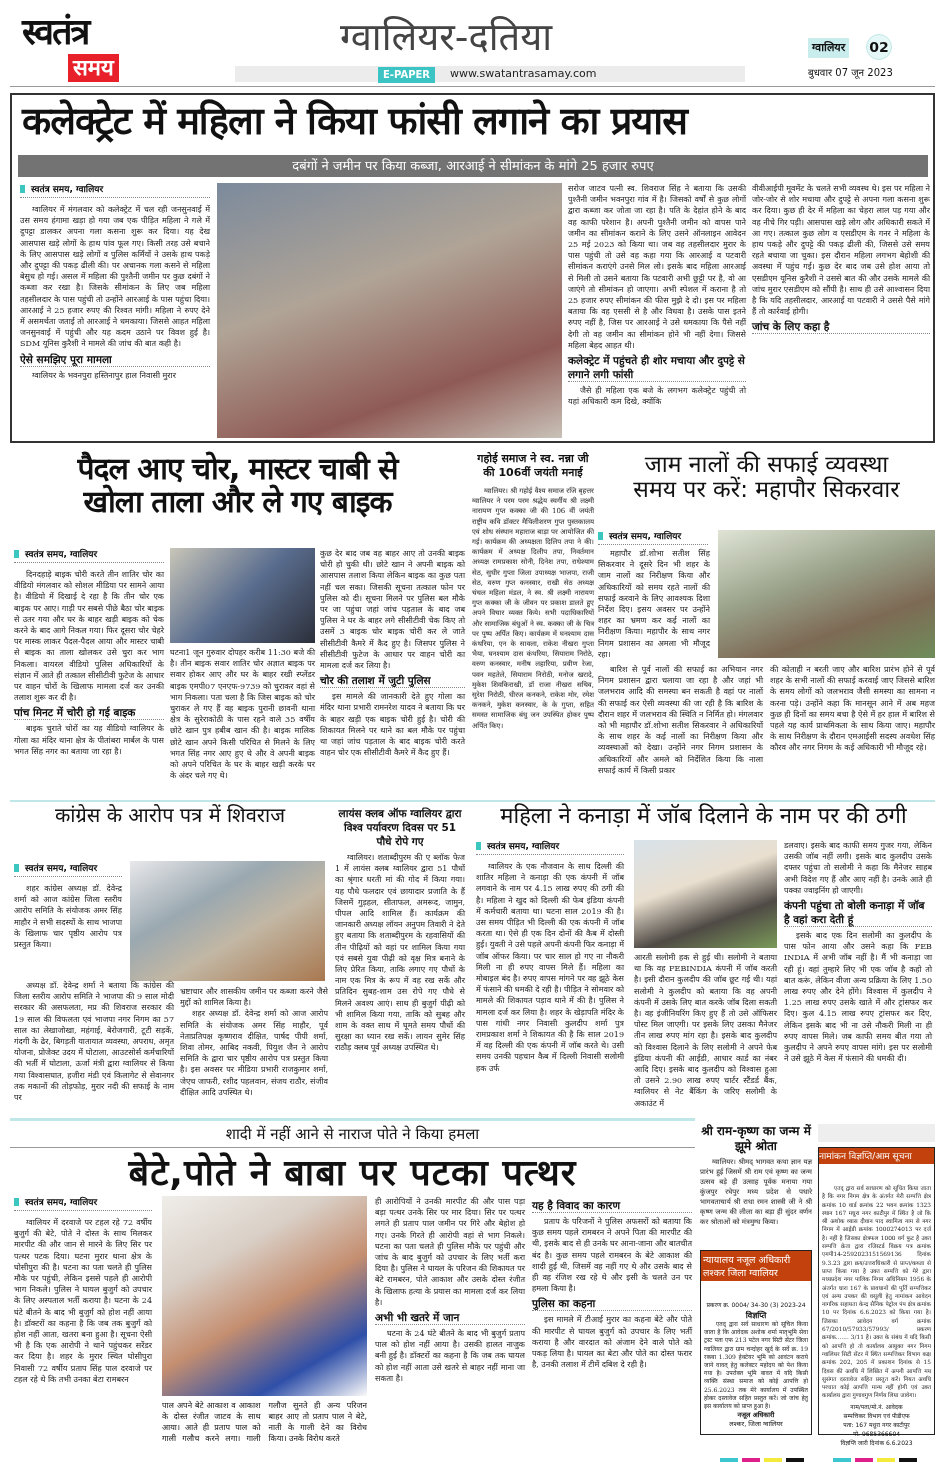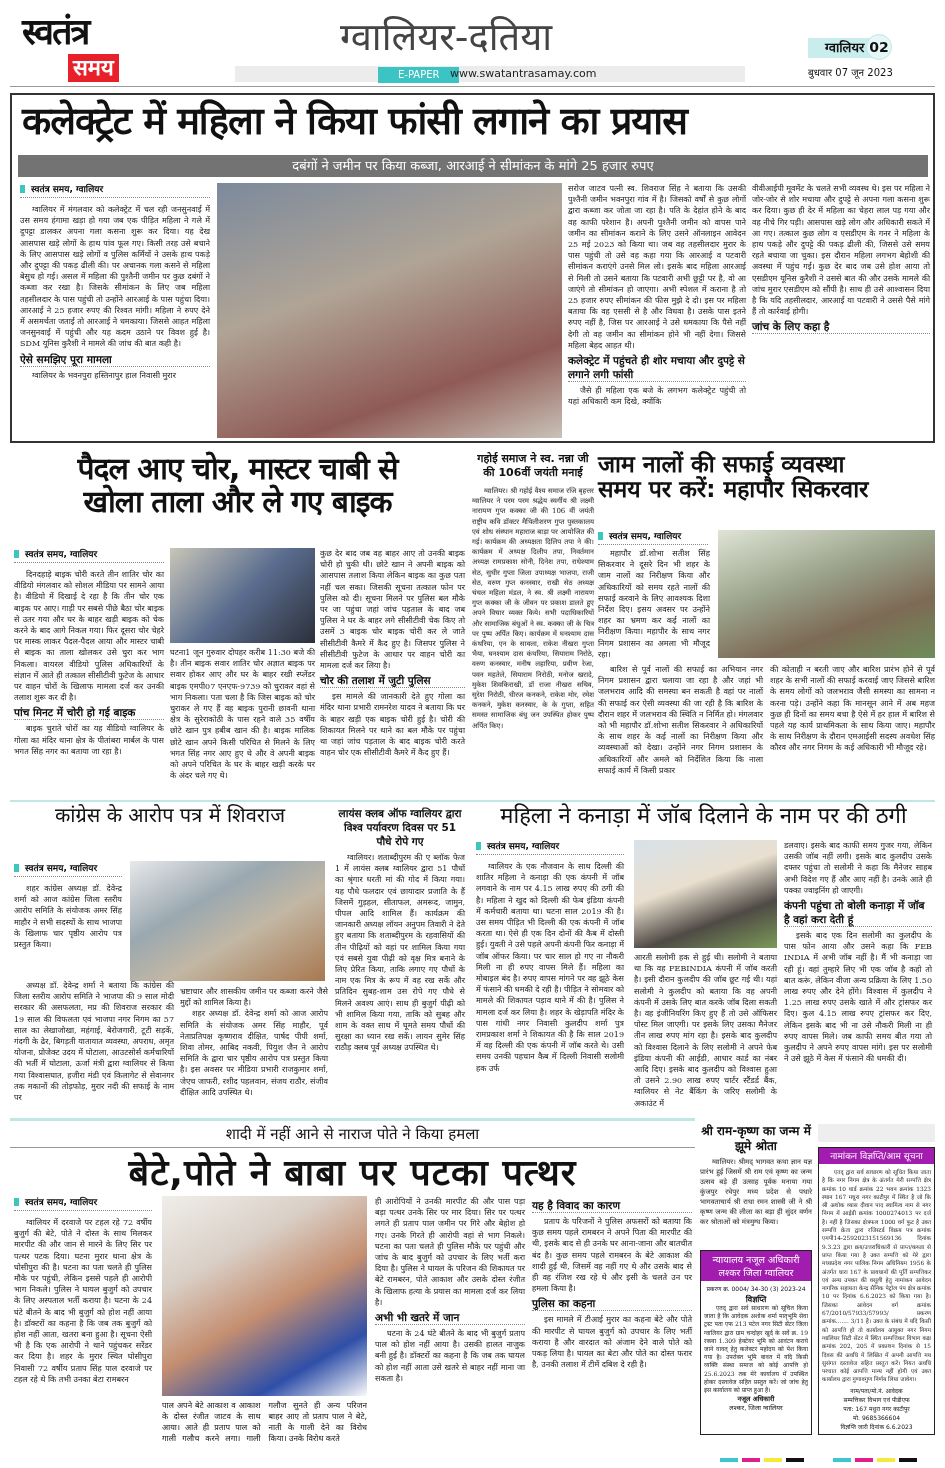--- a/index.html
+++ b/index.html
@@ -3,38 +3,38 @@
 <meta charset="utf-8">
 <style>
 *{box-sizing:border-box;margin:0;padding:0}
 body{width:945px;height:1468px;background:#fff;font-family:"DejaVu Sans","Liberation Sans",sans-serif;color:#111;position:relative;overflow:hidden}
 .abs{position:absolute}
 .masthead{left:0;top:0;width:924px;height:88px}
 .logo-top{left:22px;top:12px;font-size:36px;font-weight:bold;color:#111;font-family:"DejaVu Sans",sans-serif;letter-spacing:-2px;line-height:40px}
 .logo-bot{left:68px;top:54px;background:#e8202a;color:#fff;font-size:22px;font-weight:bold;padding:0 5px;line-height:28px}
 .edition{left:340px;top:14px;font-size:38px;color:#444;line-height:46px}
 .epbar{left:235px;top:66px;width:510px;height:16px;background:#ececec}
-.ep-badge{left:378px;top:67px;background:#3cc3c3;color:#fff;font-size:10px;font-weight:normal;padding:1px 20px;line-height:14px}
+.ep-badge{left:378px;top:67px;background:#3cc3c3;color:#fff;font-size:10px;font-weight:bold;padding:1px 5px;line-height:14px}
 .ep-url{left:450px;top:67px;font-size:11px;color:#222;line-height:14px}
-.pg-city{left:808px;top:38px;background:#c9ecec;font-size:13px;font-weight:bold;padding:2px 17px;line-height:16px}
+.pg-city{left:808px;top:38px;background:#c9ecec;font-size:11px;font-weight:bold;padding:2px 4px;line-height:16px}
 .pg-no{left:866px;top:34px;width:26px;height:26px;border-radius:50%;background:#e6f7f7;border:1px solid #bfe7e7;font-size:14px;font-weight:bold;text-align:center;line-height:24px}
 .pg-date{left:808px;top:66px;font-size:10px;line-height:14px}
 .rule{height:1px;background:#999}
 .box{border:2px solid #333}
 .big-head{font-weight:bold;color:#111;line-height:1.1;letter-spacing:-1px}
 .teal-bar{background:#737373;color:#fff;text-align:center;font-size:13px;line-height:22px}
 .byline{font-size:9px;font-weight:bold;line-height:12px;border-bottom:1px dotted #888;padding-bottom:2px}
 .byline::before{content:"";display:inline-block;width:5px;height:8px;background:#3cc6c0;margin-right:6px;vertical-align:-1px}
 .txt{font-size:8px;line-height:11.2px;text-align:justify;color:#222;font-family:"DejaVu Serif",serif;text-indent:12px}
 .sub{font-size:10.5px;font-weight:bold;line-height:14px;border-bottom:1px dotted #888;margin:2px 0 3px}
 .photo{background:#b9b3a8;overflow:hidden}
 .caption{font-size:8px;line-height:11px}
 .small-head{font-weight:bold;text-align:center;font-size:12px;line-height:15px}
 .notice{border:1.5px solid #222;padding:3px}
-.notice-head{background:#a21caf;color:#fff;text-align:center;font-size:12px;line-height:18px;margin:-3px -3px 4px}
+.notice-head{background:#c2410c;color:#fff;font-size:12px;line-height:18px;margin:-3px -3px 20px}
 .cmyk{height:4px;width:18px;display:inline-block;margin-right:4px}
 </style>
 </head>
 <body>
 
 <div class="abs masthead">
   <div class="abs logo-top">स्वतंत्र</div>
   <div class="abs logo-bot">समय</div>
   <div class="abs edition">ग्वालियर-दतिया</div>
   <div class="abs epbar"></div>
@@ -88,21 +88,21 @@
     <p class="txt">इस मामले की जानकारी देते हुए गोला का मंदिर थाना प्रभारी रामनरेश यादव ने बताया कि घर के बाहर खड़ी एक बाइक चोरी हुई है। चोरी की शिकायत मिलने पर थाने का बल मौके पर पहुंचा था जहां जांच पड़ताल के बाद बाइक चोरी करते वाहन चोर एक सीसीटीवी कैमरे में कैद हुए हैं।</p>
   </div>
 </div>
 
 <div class="abs" style="left:472px;top:452px;width:122px;height:345px">
   <div class="small-head" style="font-size:11px;line-height:14px">गहोई समाज ने स्व. नन्ना जी की 106वीं जयंती मनाई</div>
   <p class="txt" style="font-size:7px;line-height:10.2px;margin-top:6px">ग्वालियर। श्री गहोई वैश्य समाज रजि बृहत्तर ग्वालियर ने परम परम श्रद्धेय स्वर्गीय श्री लक्ष्मी नारायण गुप्त कक्का जी की 106 वीं जयंती राष्ट्रीय कवि डॉक्टर मैथिलीशरण गुप्त पुस्तकालय एवं शोध संस्थान महाराज बाड़ा पर आयोजित की गई। कार्यक्रम की अध्यक्षता दिलिप तपा ने की। कार्यक्रम में अध्यक्ष दिलीप तपा, निवर्तमान अध्यक्ष रामप्रकाश सोनी, दिनेश तपा, राधेश्याम सेठ, सुधीर गुप्ता जिला उपाध्यक्ष भाजपा, राजी सेठ, वरुण गुप्त कनस्वार, राखी सेठ अध्यक्ष चंचल महिला मंडल, ने स्व. श्री लक्ष्मी नारायण गुप्त कक्का जी के जीवन पर प्रकाश डालते हुए अपने विचार व्यक्त किये। सभी पदाधिकारियों और सामाजिक बंधुओं ने स्व. कक्का जी के चित्र पर पुष्प अर्पित किए। कार्यक्रम में घनश्याम दास कंथरिया, एन के सावला, राकेश नीखरा गुप्ता भैया, घनश्याम दास कंथरिया, सियाराम निरोठे, वरुण कनस्वार, मनीष लहारिया, प्रवीण रेजा, पवन महतेले, सियाराम निरोठी, मनोज खरादे, मुकेश शिवकिराखी, डॉ राजा नीखरा सचिव, सुरेश निरोठी, धीरज कनकने, राकेश मोर, रमेश कनकने, मुकेश कनस्वार, के के गुप्ता, सहित समस्त सामाजिक बंधु जन उपस्थित होकर पुष्प अर्पित किए।</p>
 </div>
 
 <div class="abs" style="left:598px;top:452px;width:337px;height:345px">
-  <div class="big-head" style="font-size:23px;text-align:left;letter-spacing:0;font-weight:bold">
+  <div class="big-head" style="font-size:23px;text-align:center;letter-spacing:0;font-weight:normal">
     <div>जाम नालों की सफाई व्यवस्था</div>
     <div>समय पर करें: महापौर सिकरवार</div>
   </div>
   <div class="byline abs" style="left:0;top:78px;width:110px">स्वतंत्र समय, ग्वालियर</div>
   <div class="abs" style="left:0;top:96px;width:112px">
     <p class="txt">महापौर डॉ.शोभा सतीश सिंह सिकरवार ने दूसरे दिन भी शहर के जाम नालों का निरीक्षण किया और अधिकारियों को समय रहते नालों की सफाई करवाने के लिए आवश्यक दिशा निर्देश दिए। इसय अवसर पर उन्होंने शहर का भ्रमण कर कई नालों का निरीक्षण किया। महापौर के साथ नगर निगम प्रशासन का अमला भी मौजूद रहा।</p>
   </div>
   <div class="abs photo" style="left:120px;top:78px;width:217px;height:128px;background:linear-gradient(160deg,#dfe4d5,#9aa28a 40%,#7d6a55 70%,#6f8d5a)"></div>
   <div class="abs" style="left:0;top:212px;width:165px">
     <p class="txt">बारिश से पूर्व नालों की सफाई का अभियान नगर निगम प्रशासन द्वारा चलाया जा रहा है और जहां भी जलभराव आदि की समस्या बन सकती है वहां पर नालों की सफाई कर ऐसी व्यवस्था की जा रही है कि बारिश के दौरान शहर में जलभराव की स्थिति न निर्मित हो। मंगलवार को भी महापौर डॉ.शोभा सतीश सिकरवार ने अधिकारियों के साथ शहर के कई नालों का निरीक्षण किया और व्यवस्थाओं को देखा। उन्होंने नगर निगम प्रशासन के अधिकारियों और अमले को निर्देशित किया कि नाला सफाई कार्य में किसी प्रकार</p>

